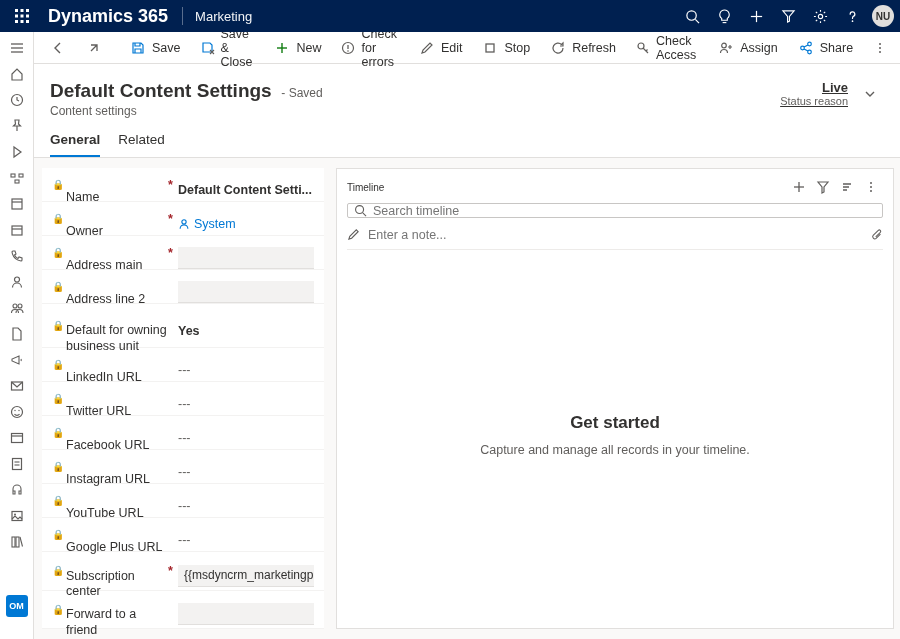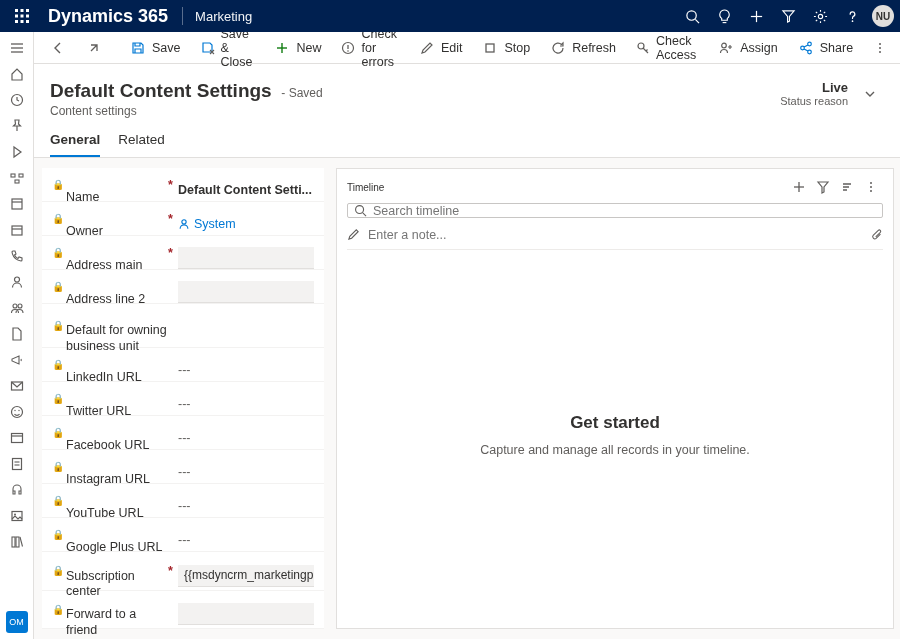--- a/index.html
+++ b/index.html
@@ -14,37 +14,37 @@
   .topbar-spacer { flex: 1; }
   .topicon { width: 32px; height: 32px; display: flex; align-items: center; justify-content: center; cursor: pointer; }
   .avatar { width: 22px; height: 22px; border-radius: 50%; background: #e1dfdd; color: #323130; font-size: 10px; font-weight: 600; display: flex; align-items: center; justify-content: center; margin-left: 4px; }
 
   
   .shell { display: flex; height: calc(639px - 32px); }
 
   .rail { width: 34px; border-right: 1px solid #e1dfdd; display: flex; flex-direction: column; align-items: center; padding-top: 4px; gap: 2px; }
   .rail-item { width: 28px; height: 24px; display: flex; align-items: center; justify-content: center; color: #605e5c; cursor: pointer; border-radius: 2px; }
   .rail-spacer { flex: 1; }
-  .rail-bottom-badge { width: 22px; height: 22px; border-radius: 3px; background: #0078d4; color: #fff; font-size: 9px; font-weight: 400; display: flex; align-items: center; justify-content: center; margin:6px; }
+  .rail-bottom-badge { width: 22px; height: 22px; border-radius: 3px; background: #0078d4; color: #fff; font-size: 9px; font-weight: 700; display: flex; align-items: center; justify-content: center; margin:22px; }
 
   .maincol { flex: 1; display: flex; flex-direction: column; height: 100%; overflow: hidden; }
 
   
   .cmdbar { height: 32px; border-bottom: 1px solid #e1dfdd; display: flex; align-items: center; padding: 0 8px; gap: 4px; }
   .cmdbtn { height: 28px; display: inline-flex; align-items: center; gap: 6px; padding: 0 8px; font-size: 12.5px; color: #323130; cursor: pointer; border-radius: 2px; }
   .cmdicon { width: 16px; height: 16px; display: inline-flex; align-items: center; justify-content: center; }
   .cmd-overflow { margin-left: auto; }
 
   
   .record-header { padding: 16px 16px 0 16px; display: flex; align-items: flex-start; }
   .record-title-wrap { flex: 1; }
   .record-title { font-size: 19px; font-weight: 600; display: inline; }
   .record-saved { font-size: 12px; color: #605e5c; margin-left: 6px; font-weight: 400; }
   .record-entity { font-size: 12px; color: #605e5c; margin-top: 2px; }
-  .record-status { text-align: right; padding-right: 8px; }
+  .record-status { text-align: right; padding-right: 8px; text-decoration: underline; }
   .record-status-value { font-size: 13px; font-weight: 600; }
   .record-status-label { font-size: 11px; color: #605e5c; }
   .chevbox { width: 28px; height: 28px; display: flex; align-items: center; justify-content: center; cursor: pointer;}
 
   
   .tabs { display: flex; gap: 18px; padding: 14px 16px 0; border-bottom: 1px solid #e1dfdd; }
   .tab { font-size: 13.5px; padding-bottom: 8px; cursor: pointer; color: #323130; }
   .tab.active { font-weight: 600; border-bottom: 2.5px solid #0078d4; }
 
   
@@ -439,20 +439,21 @@
         <div class="field-row">
           <span class="field-lock">🔒</span>
           <span class="field-label">Address line 2</span>
           <span class="field-req"></span>
           <span class="field-value control"></span>
         </div>
         <div class="field-row" style="min-height:44px">
           <span class="field-lock">🔒</span>
           <span class="field-label" style="white-space:normal">Default for owning business unit</span>
           <span class="field-req"></span>
+          <span class="field-value" style="font-weight:600">Yes</span>
         </div>
         <div class="field-row">
           <span class="field-lock">🔒</span>
           <span class="field-label">LinkedIn URL</span>
           <span class="field-req"></span>
           <span class="field-value dash">---</span>
         </div>
         <div class="field-row">
           <span class="field-lock">🔒</span>
           <span class="field-label">Twitter URL</span>

